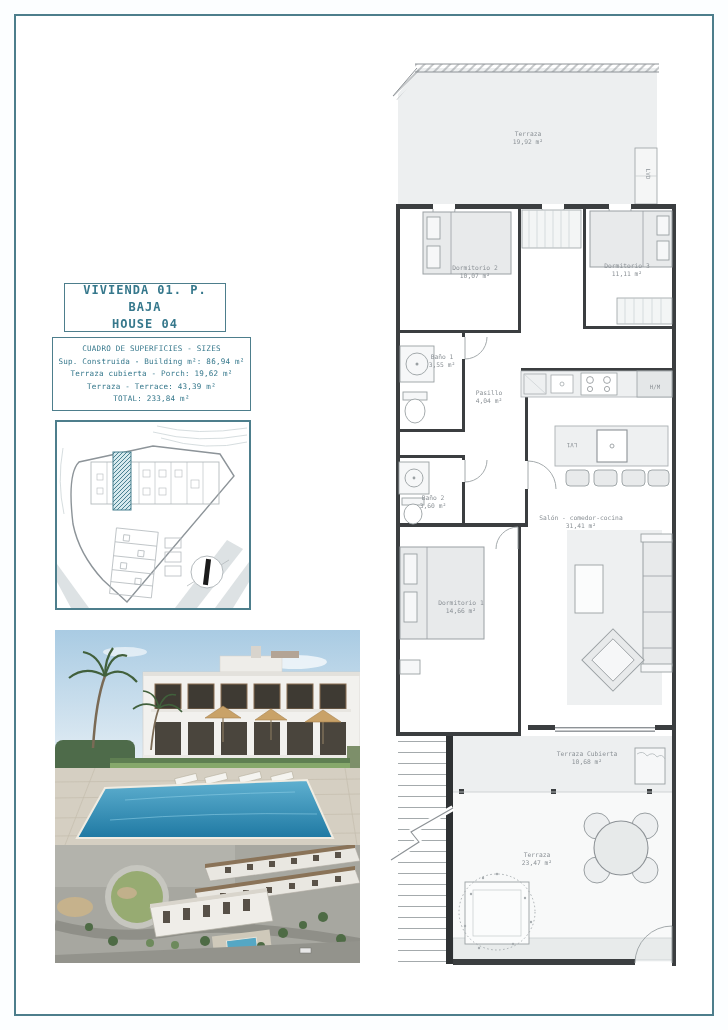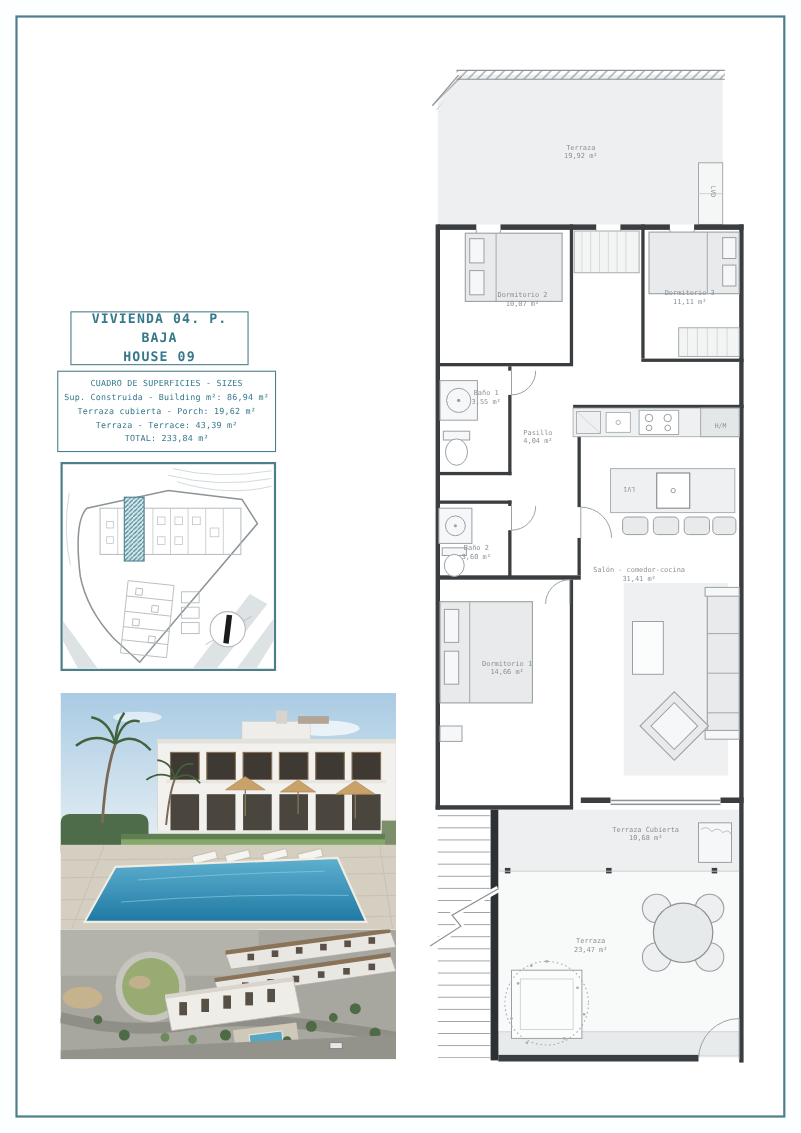--- a/index.html
+++ b/index.html
@@ -35,22 +35,22 @@
   .furn-light{fill:#f6f7f8;stroke:#9aa0a3;stroke-width:0.9;}
   .arc{fill:none;stroke:#9aa0a3;stroke-width:0.9;}
 </style>
 </head>
 <body>
 
 <div id="sheet">
   <div id="frame"></div>
 
   <div id="title-box" class="abs">
-    <div>VIVIENDA 04. P. BAJA</div>
-    <div>HOUSE 09</div>
+    <div>VIVIENDA 01. P. BAJA</div>
+    <div>HOUSE 04</div>
   </div>
 
   <div id="surface-box" class="abs">
     <div>CUADRO DE SUPERFICIES  - SIZES</div>
     <div>Sup. Construida  - Building m²: 86,94 m²</div>
     <div>Terraza cubierta  - Porch: 19,62 m²</div>
     <div>Terraza  - Terrace: 43,39 m²</div>
     <div>TOTAL:  233,84 m²</div>
   </div>
 

